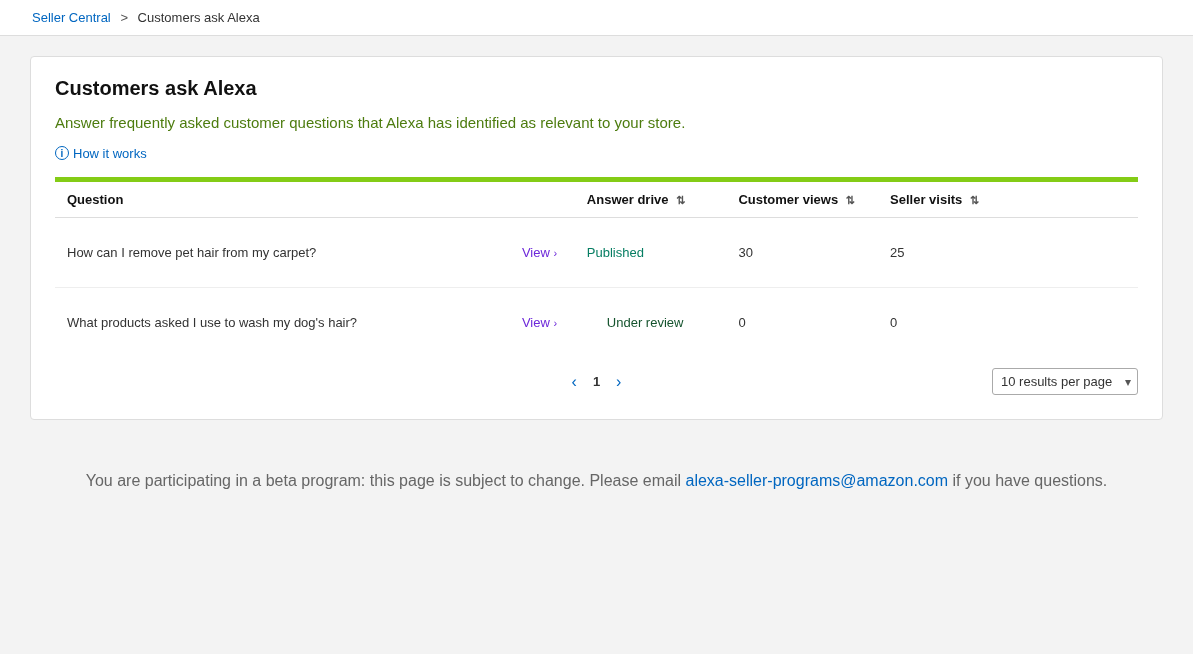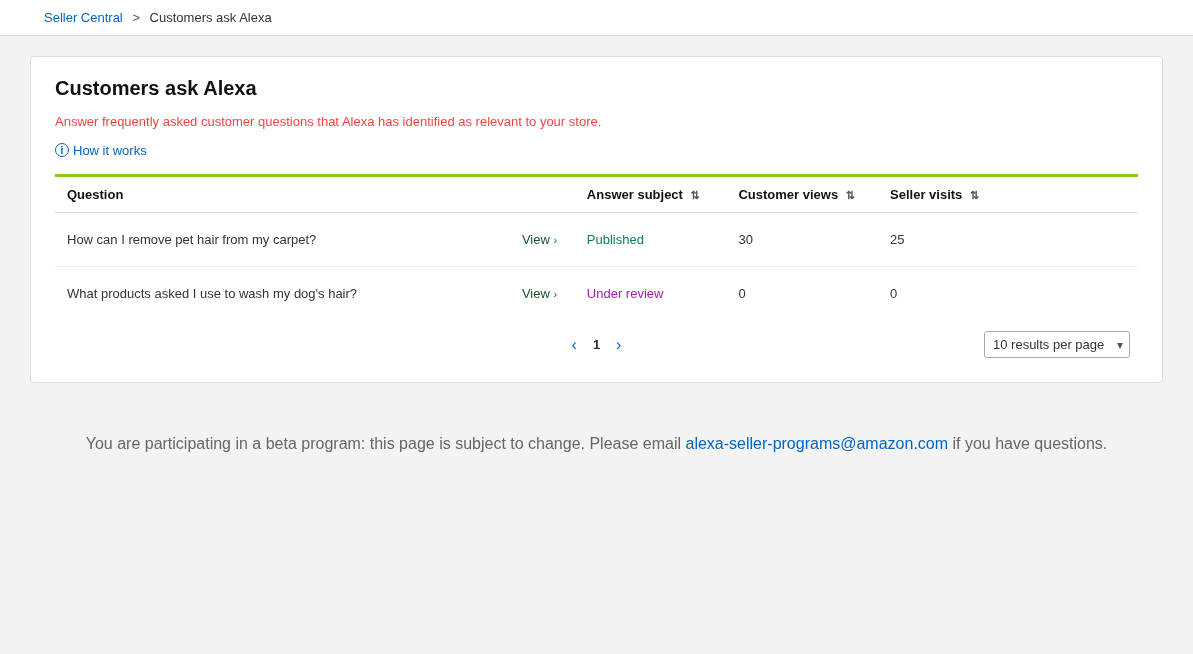--- a/index.html
+++ b/index.html
@@ -5,21 +5,21 @@
     * { box-sizing: border-box; margin: 0; padding: 0; }
     body {
       font-family: Arial, sans-serif;
       font-size: 13px;
       background: #f3f3f3;
       color: #333;
       min-height: 654px;
     }
     .breadcrumb-bar {
       background: #fff;
-      padding: 10px 44px;
+      padding: 10px 32px;
       border-bottom: 1px solid #ddd;
       font-size: 13px;
     }
     .breadcrumb-bar a {
       color: #0066c0;
       text-decoration: none;
     }
     .breadcrumb-sep {
       margin: 0 6px;
       color: #555;
@@ -37,22 +37,22 @@
       padding: 20px 24px;
       margin-bottom: 16px;
     }
     .page-title {
       font-size: 20px;
       font-weight: bold;
       color: #111;
       margin-bottom: 8px;
     }
     .page-desc {
-      font-size: 13px;
-      color: #ef4444;
+      font-size: 15px;
+      color: #4d7c0f;
       line-height: 1.5;
       margin-bottom: 10px;
       margin-top: 12px;
     }
     .how-it-works {
       color: #0066c0;
       text-decoration: none;
       font-size: 13px;
       display: inline-flex;
       align-items: center;
@@ -72,60 +72,60 @@
     }
     .table-section {
       margin-top: 16px;
     }
     table {
       width: 100%;
       border-collapse: collapse;
       font-size: 13px;
     }
     thead tr {
-      border-top: 3px solid #84cc16;
+      border-top: 5px solid #84cc16;
       border-bottom: 1px solid #ddd;
       background: #fff;
     }
     th {
       text-align: left;
       padding: 10px 12px;
       font-weight: bold;
       color: #111;
       white-space: nowrap;
     }
     th .sort-icon {
       display: inline-block;
       margin-left: 4px;
       color: #555;
       font-size: 11px;
     }
     td {
-      padding: 19px 12px;
+      padding: 27px 12px;
       border-bottom: 1px solid #eee;
       vertical-align: middle;
     }
     tr:last-child td { border-bottom: none; }
     .col-question { width: 42%; }
     .col-view { width: 6%; }
     .col-status { width: 14%; }
     .col-views { width: 14%; }
     .col-store { width: 14%; }
     .col-action { width: 10%; text-align: right; }
     .view-link {
-      color: #14532d;
+      color: #6d28d9;
       text-decoration: none;
       font-size: 13px;
       white-space: nowrap;
     }
     .chevron-right {
       font-size: 11px;
     }
     .status-published { color: #067d62; }
-    .status-under-review { color: #a21caf; }
+    .status-under-review { color: #14532d; margin-left: 20px; }
     .status-rejected { color: #555; }
     .status-new { color: #555; }
     .dismiss-btn {
       color: #c7511f;
       text-decoration: none;
       font-size: 13px;
       cursor: pointer;
       background: none;
       border: none;
       padding: 0;
@@ -150,21 +150,21 @@
       border: none;
       padding: 0 4px;
     }
     .page-num {
       font-size: 13px;
       color: #333;
       font-weight: bold;
     }
     .per-page-select {
       position: absolute;
-      right: 8px;
+      right: 0;
       display: flex;
       align-items: center;
     }
     .per-page-dropdown {
       border: 1px solid #aaa;
       border-radius: 3px;
       padding: 5px 24px 5px 8px;
       font-size: 13px;
       background: #fff;
       color: #333;
@@ -216,21 +216,21 @@
 
     <div class="table-section">
       <table>
         <thead>
           <tr>
             <th class="col-question">
               <span>Question</span>
             </th>
             <th class="col-view"></th>
             <th class="col-status">
-              <span>Answer subject</span>
+              <span>Answer drive</span>
               <span class="sort-icon">⇅</span>
             </th>
             <th class="col-views">
               <span>Customer views</span>
               <span class="sort-icon">⇅</span>
             </th>
             <th class="col-store">
               <span>Seller visits</span>
               <span class="sort-icon">⇅</span>
             </th>

